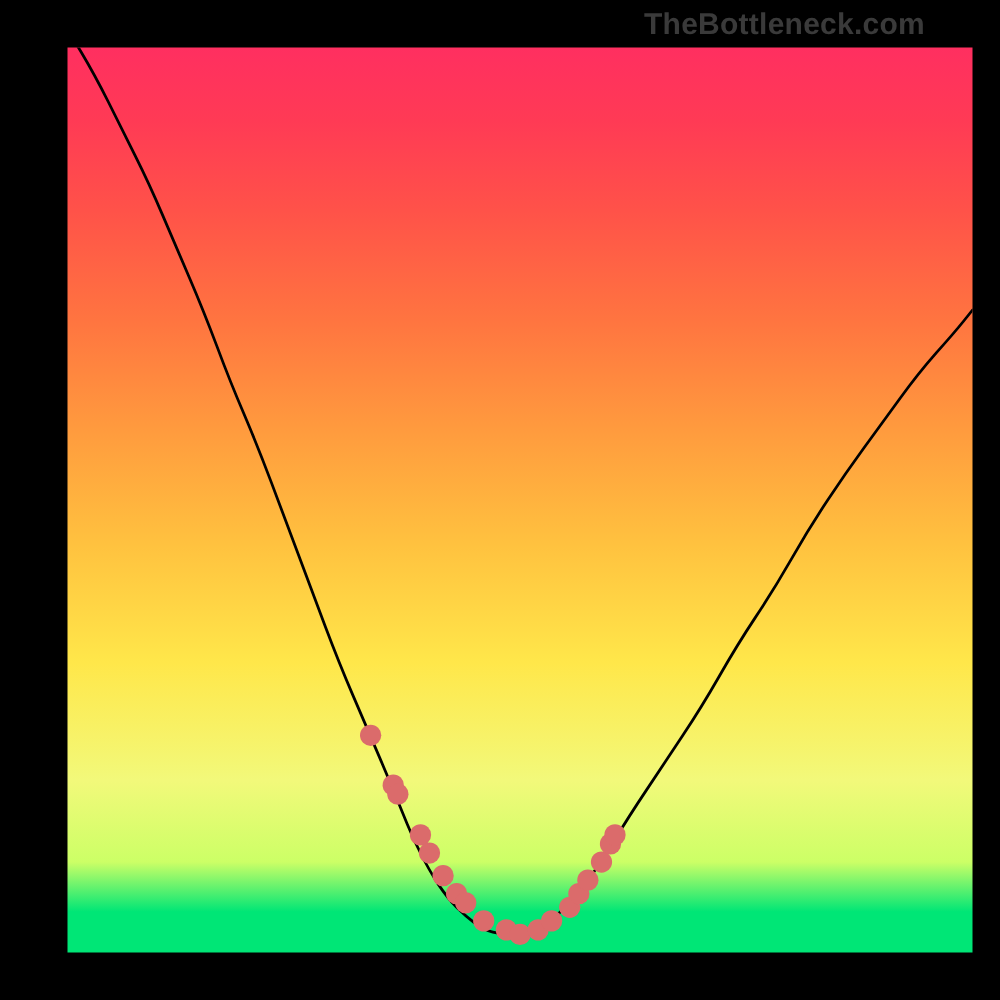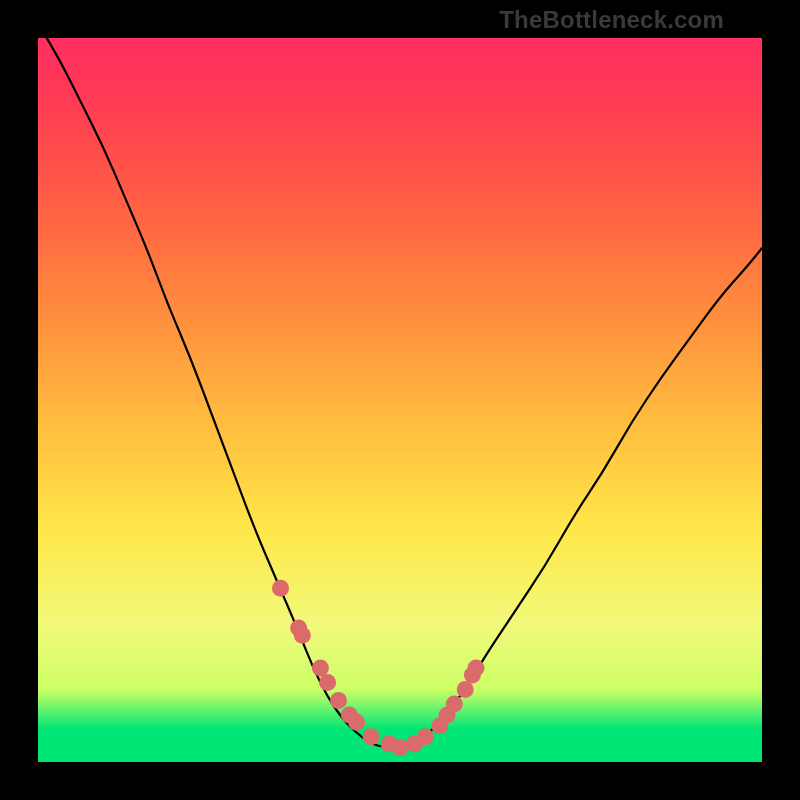--- a/index.html
+++ b/index.html
@@ -7,21 +7,21 @@
     padding: 0;
     width: 800px;
     height: 800px;
     overflow: hidden;
     background: #000;
     font-family: Arial, Helvetica, sans-serif;
   }
   .frame {
     position: absolute;
     top: 0;
-    left: 0;
+    left: 16px;
     width: 734px;
     height: 800px;
     background: #000;
   }
   .plot {
     position: absolute;
     top: 38px;
     left: 38px;
     width: 724px;
     height: 724px;

